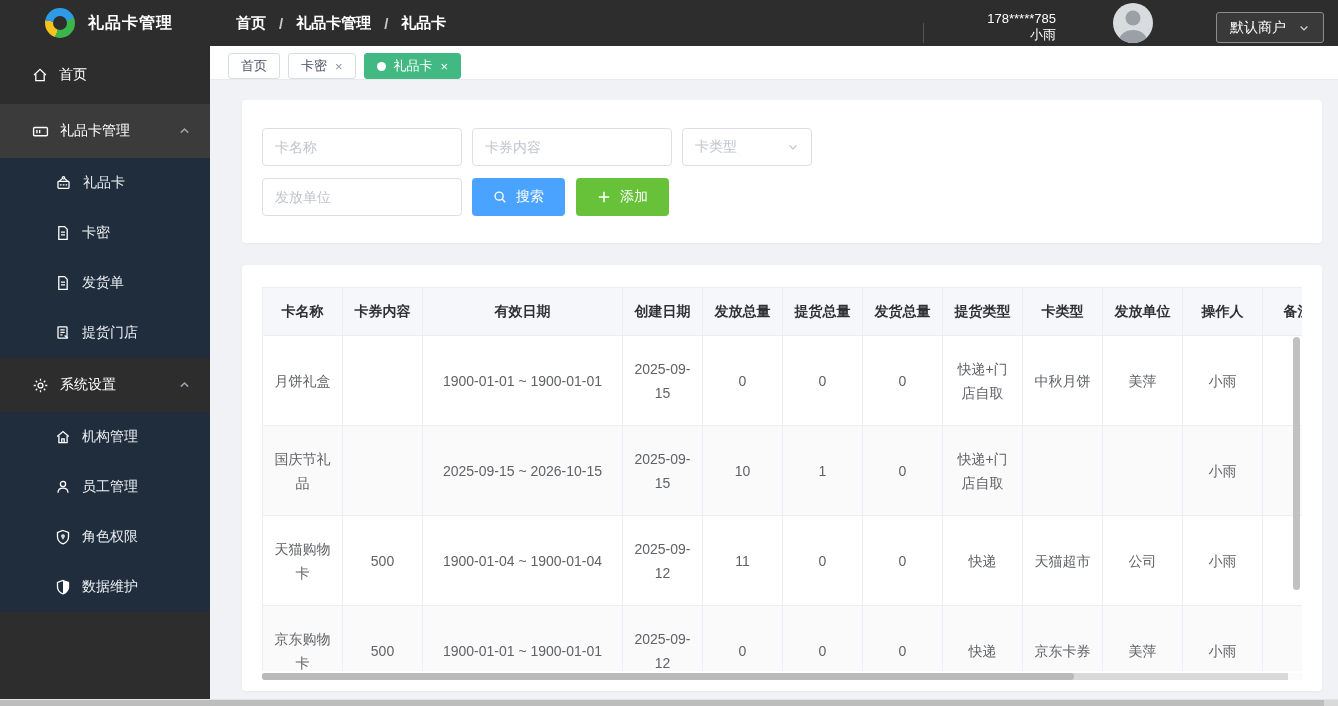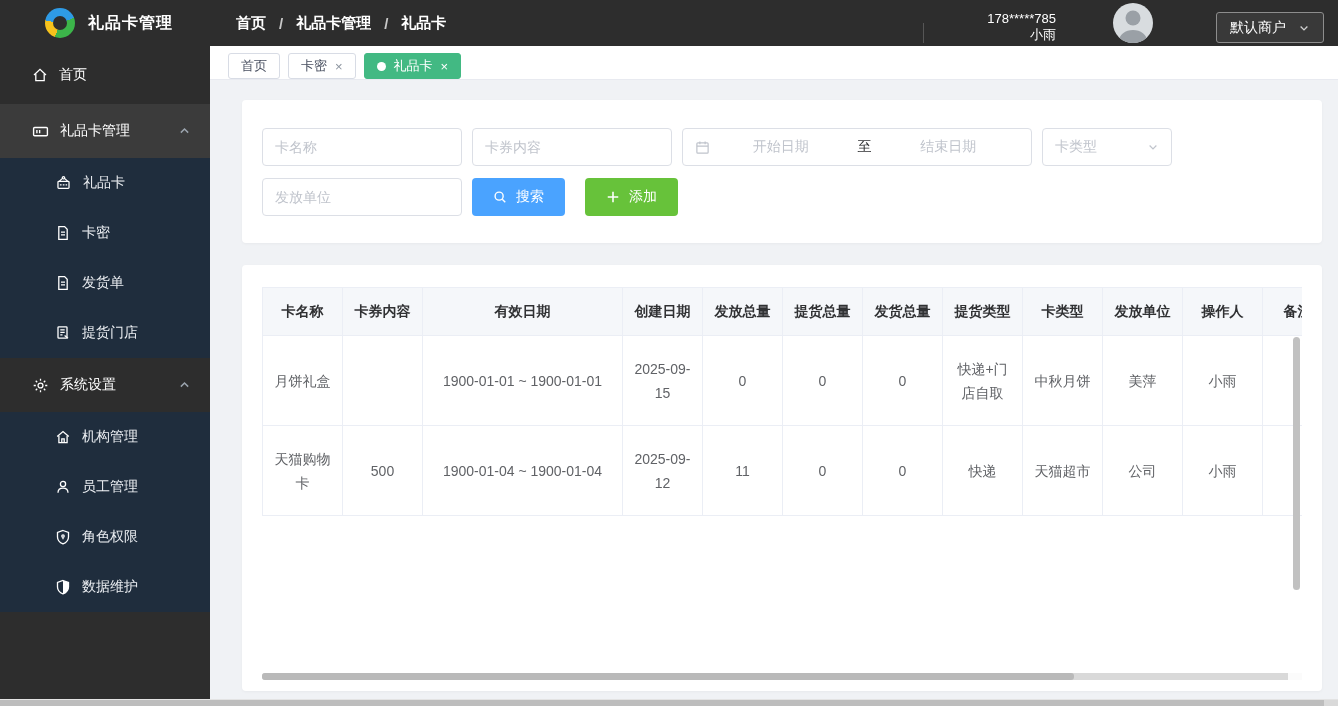--- a/index.html
+++ b/index.html
@@ -48,21 +48,21 @@
   .inp { height:38px; border:1px solid #dcdfe6; border-radius:4px; font-size:14px; color:#606266; padding:0 12px; outline:none; background:#fff; }
   .inp::placeholder { color:#c0c4cc; }
   .w200 { width:200px; }
   .date-range { width:350px; height:38px; border:1px solid #dcdfe6; border-radius:4px; display:flex; align-items:center; padding:0 12px; cursor:pointer; background:#fff; }
   .date-range .ph { flex:1; text-align:center; color:#c0c4cc; font-size:14px; }
   .date-range .sep { color:#303133; font-size:14px; padding:0 6px; }
   .select { width:130px; height:38px; border:1px solid #dcdfe6; border-radius:4px; display:flex; align-items:center; padding:0 12px; cursor:pointer; background:#fff; }
   .select .ph { flex:1; color:#c0c4cc; font-size:14px; }
   .btn { height:38px; width:93px; border:none; border-radius:4px; color:#fff; font-size:14px; display:flex; align-items:center; justify-content:center; gap:9px; cursor:pointer; }
   .btn-search { background:#4aa3ff; margin-left:0; }
-  .btn-add { background:#67c23a; margin-left:10px; }
+  .btn-add { background:#67c23a; margin-left:1px; }
 
   
   .table-card { width:1080px; height:426px; margin-top:22px; padding:22px 20px 0; position:relative; }
   .table-clip { width:1040px; height:384px; overflow:hidden; position:relative; }
   table.gift { width:1070px; table-layout:fixed; border-collapse:collapse; }
   table.gift th { height:48px; background:#f5f7fa; color:#303133; font-size:14px; font-weight:bold; border:1px solid #ebeef5; text-align:center; padding:0 6px; }
   table.gift td { height:90px; color:#606266; font-size:14px; border:1px solid #ebeef5; text-align:center; padding:0 9px; background:#fff; line-height:24px; }
   table.gift tr.stripe td { background:#fafafa; }
   td.wrap, td.lnk { word-break:break-all; }
   .lnk { color:#409eff; cursor:pointer; }
@@ -248,29 +248,20 @@
       <span class="x">×</span>
     </div>
   </div>
 
   <div class="content">
 
     <div class="card search-card">
       <div class="form-row">
         <input class="inp w200" type="text" placeholder="卡名称" style="">
         <input class="inp w200" type="text" placeholder="卡券内容" style="">
-        <div class="date-range">
-          <svg width="15" height="15" viewBox="0 0 16 16" fill="none" stroke="#c0c4cc" stroke-width="1.3">
-              <rect x="2" y="3" width="12" height="11" rx="1"></rect>
-              <path d="M2 6.5h12M5.2 1.6v2.8M10.8 1.6v2.8"></path>
-            </svg>
-          <span class="ph">开始日期</span>
-          <span class="sep">至</span>
-          <span class="ph">结束日期</span>
-        </div>
         <div class="select">
           <span class="ph">卡类型</span>
           <svg width="12" height="12" viewBox="0 0 16 16" fill="none" stroke="#c0c4cc" stroke-width="1.6">
               <path d="M3.5 6l4.5 4.5L12.5 6"></path>
             </svg>
         </div>
       </div>
       <div class="form-row">
         <input class="inp w200" type="text" placeholder="发放单位" style="">
         <button class="btn btn-search">
@@ -330,31 +321,59 @@
               <td class="wrap">2025-09-15</td>
               <td>0</td>
               <td>0</td>
               <td>0</td>
               <td class="wrap">快递+门店自取</td>
               <td>中秋月饼</td>
               <td>美萍</td>
               <td>小雨</td>
               <td></td>
             </tr>
+            <tr class="stripe">
+              <td class="lnk">国庆节礼品</td>
+              <td></td>
+              <td class="lnk">2025-09-15 ~ 2026-10-15</td>
+              <td class="wrap">2025-09-15</td>
+              <td>10</td>
+              <td>1</td>
+              <td>0</td>
+              <td class="wrap">快递+门店自取</td>
+              <td></td>
+              <td></td>
+              <td>小雨</td>
+              <td></td>
+            </tr>
             <tr>
               <td class="lnk">天猫购物卡</td>
               <td>500</td>
               <td class="lnk">1900-01-04 ~ 1900-01-04</td>
               <td class="wrap">2025-09-12</td>
               <td>11</td>
               <td>0</td>
               <td>0</td>
               <td class="wrap">快递</td>
               <td>天猫超市</td>
               <td>公司</td>
+              <td>小雨</td>
+              <td></td>
+            </tr>
+            <tr class="stripe">
+              <td class="lnk">京东购物卡</td>
+              <td>500</td>
+              <td class="lnk">1900-01-01 ~ 1900-01-01</td>
+              <td class="wrap">2025-09-12</td>
+              <td>0</td>
+              <td>0</td>
+              <td>0</td>
+              <td class="wrap">快递</td>
+              <td>京东卡券</td>
+              <td>美萍</td>
               <td>小雨</td>
               <td></td>
             </tr>
           </tbody>
         </table>
       </div>
       <div class="hscroll">
         <div class="thumb"></div>
         <div class="corner"></div>
       </div>

